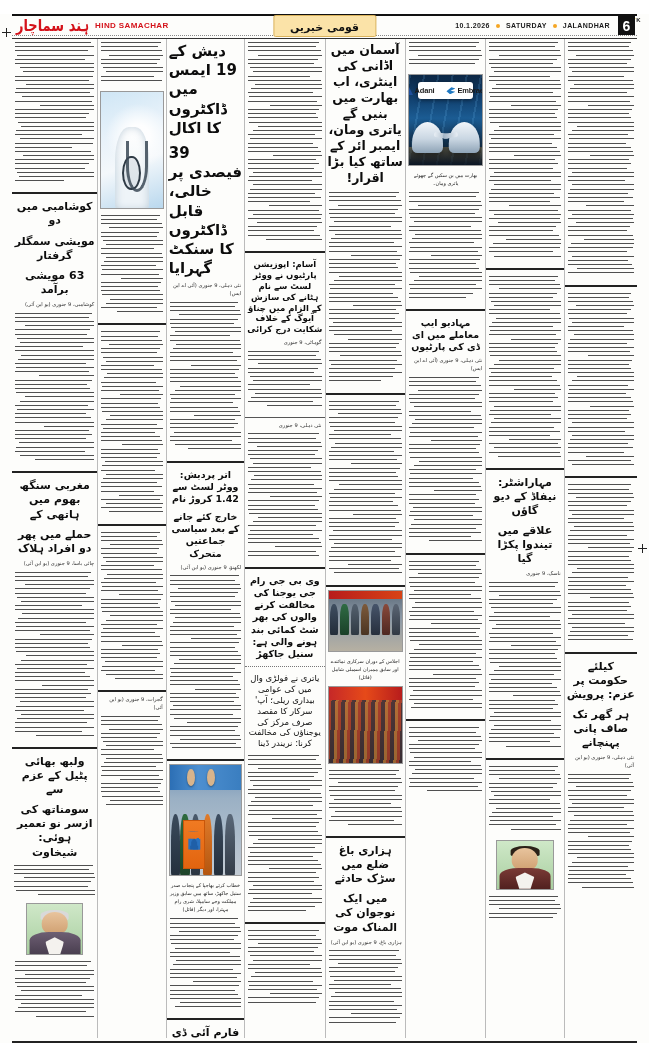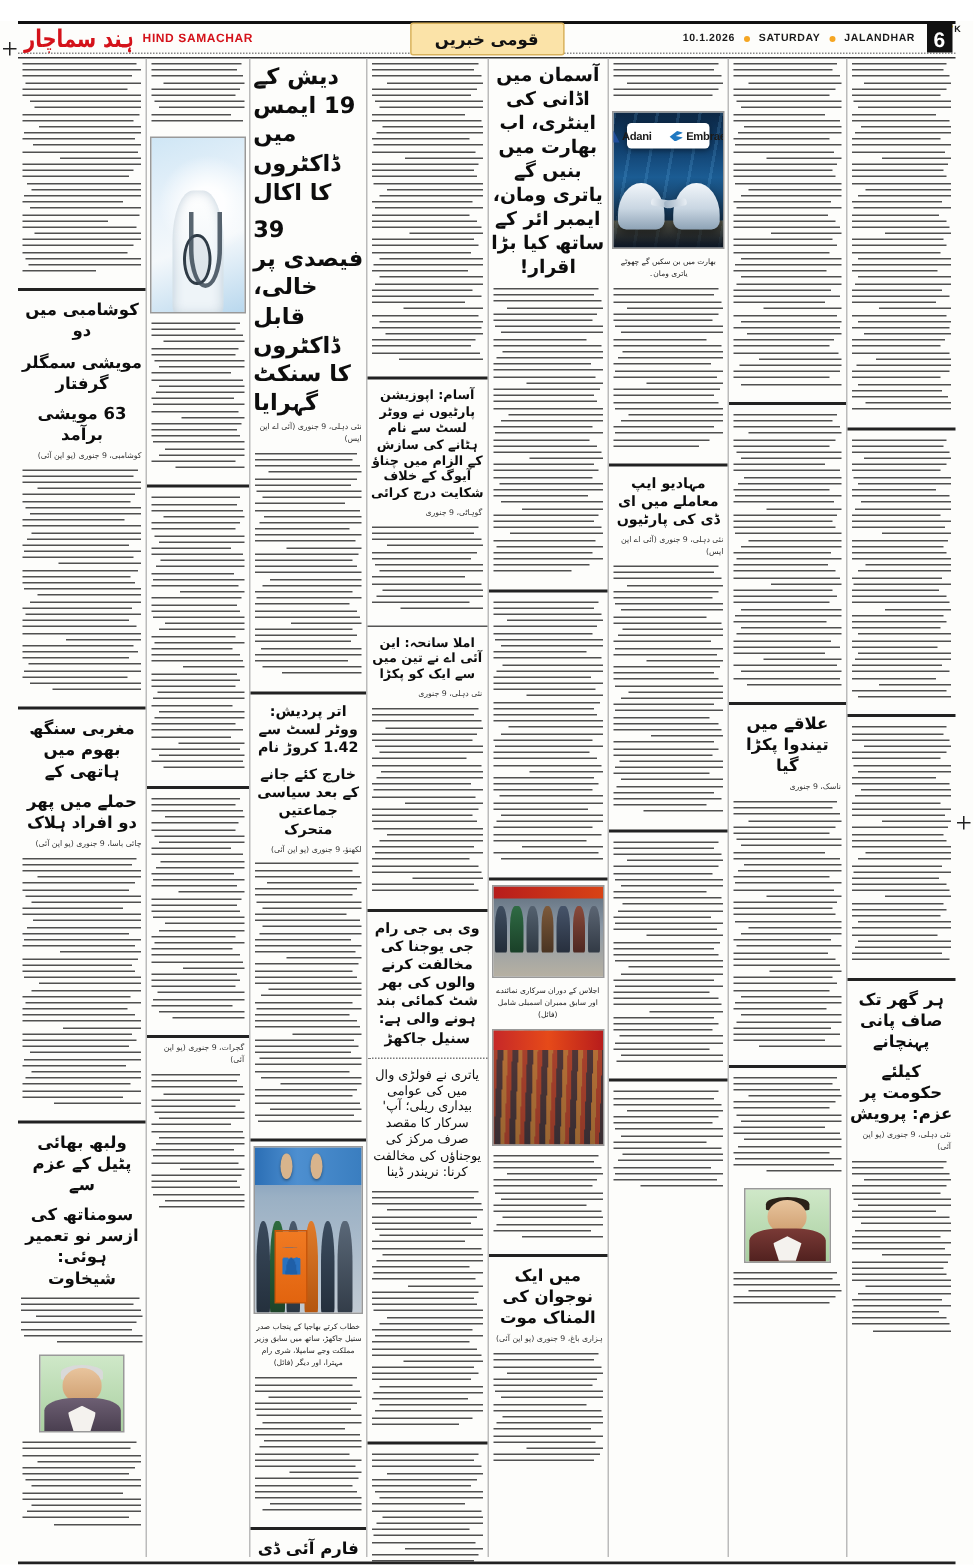--- a/index.html
+++ b/index.html
@@ -892,21 +892,20 @@
         <div class="urdu-line" style="width:85%"></div>
           <div class="urdu-line" style="width:99%"></div>
         <div class="urdu-line" style="width:91%"></div>
           <div class="urdu-line" style="width:96%"></div>
         <div class="urdu-line" style="width:89%"></div>
           <div class="urdu-line" style="width:74%"></div>
       </div>
 
       <div class="rule-h"></div>
 
-      <div class="hl hl-xs">املا سانحہ: این آئی اے نے تین میں سے ایک کو پکڑا</div>
       <div class="dateline">نئی دہلی، 9 جنوری</div>
 
       <div class="urdu-block">
         <div class="urdu-line" style="width:97%"></div>
           <div class="urdu-line" style="width:92%"></div>
         <div class="urdu-line" style="width:99%"></div>
           <div class="urdu-line" style="width:88%"></div>
         <div class="urdu-line" style="width:95%"></div>
           <div class="urdu-line" style="width:91%"></div>
         <div class="urdu-line" style="width:98%"></div>
@@ -1137,20 +1136,21 @@
         <div class="urdu-line" style="width:85%"></div>
           <div class="urdu-line" style="width:99%"></div>
         <div class="urdu-line" style="width:91%"></div>
           <div class="urdu-line" style="width:96%"></div>
         <div class="urdu-line" style="width:89%"></div>
           <div class="urdu-line" style="width:74%"></div>
       </div>
 
       <div class="rule-h2"></div>
 
+      <div class="hl hl-md">ہزاری باغ ضلع میں سڑک حادثے</div>
       <div class="hl hl-md">میں ایک نوجوان کی المناک موت</div>
       <div class="dateline">ہزاری باغ، 9 جنوری (یو این آئی)</div>
 
       <div class="urdu-block">
         <div class="urdu-line" style="width:96%"></div>
           <div class="urdu-line" style="width:92%"></div>
         <div class="urdu-line" style="width:99%"></div>
           <div class="urdu-line" style="width:87%"></div>
         <div class="urdu-line" style="width:95%"></div>
           <div class="urdu-line" style="width:90%"></div>
@@ -1442,20 +1442,21 @@
         <div class="urdu-line" style="width:85%"></div>
           <div class="urdu-line" style="width:72%"></div>
         <div class="urdu-line" style="width:96%"></div>
           <div class="urdu-line" style="width:93%"></div>
         <div class="urdu-line" style="width:99%"></div>
           <div class="urdu-line" style="width:88%"></div>
       </div>
 
       <div class="rule-h2"></div>
 
+      <div class="hl hl-md">مہاراشٹر: نیفاڈ کے دیو گاؤں</div>
       <div class="hl hl-md">علاقے میں تیندوا پکڑا گیا</div>
       <div class="dateline">ناسک، 9 جنوری</div>
 
       <div class="urdu-block">
         <div class="urdu-line" style="width:96%"></div>
           <div class="urdu-line" style="width:92%"></div>
         <div class="urdu-line" style="width:99%"></div>
           <div class="urdu-line" style="width:87%"></div>
         <div class="urdu-line" style="width:95%"></div>
           <div class="urdu-line" style="width:90%"></div>
@@ -1680,22 +1681,22 @@
         <div class="urdu-line" style="width:99%"></div>
           <div class="urdu-line" style="width:87%"></div>
         <div class="urdu-line" style="width:93%"></div>
           <div class="urdu-line" style="width:97%"></div>
         <div class="urdu-line" style="width:91%"></div>
           <div class="urdu-line" style="width:99%"></div>
       </div>
 
       <div class="rule-h2"></div>
 
+      <div class="hl hl-md">کیلئے حکومت پر عزم: پرویش</div>
       <div class="hl hl-md">ہر گھر تک صاف پانی پہنچانے</div>
-      <div class="hl hl-md">کیلئے حکومت پر عزم: پرویش</div>
       <div class="dateline">نئی دہلی، 9 جنوری (یو این آئی)</div>
 
       <div class="urdu-block">
         <div class="urdu-line" style="width:96%"></div>
           <div class="urdu-line" style="width:92%"></div>
         <div class="urdu-line" style="width:99%"></div>
           <div class="urdu-line" style="width:87%"></div>
         <div class="urdu-line" style="width:95%"></div>
           <div class="urdu-line" style="width:90%"></div>
         <div class="urdu-line" style="width:98%"></div>

